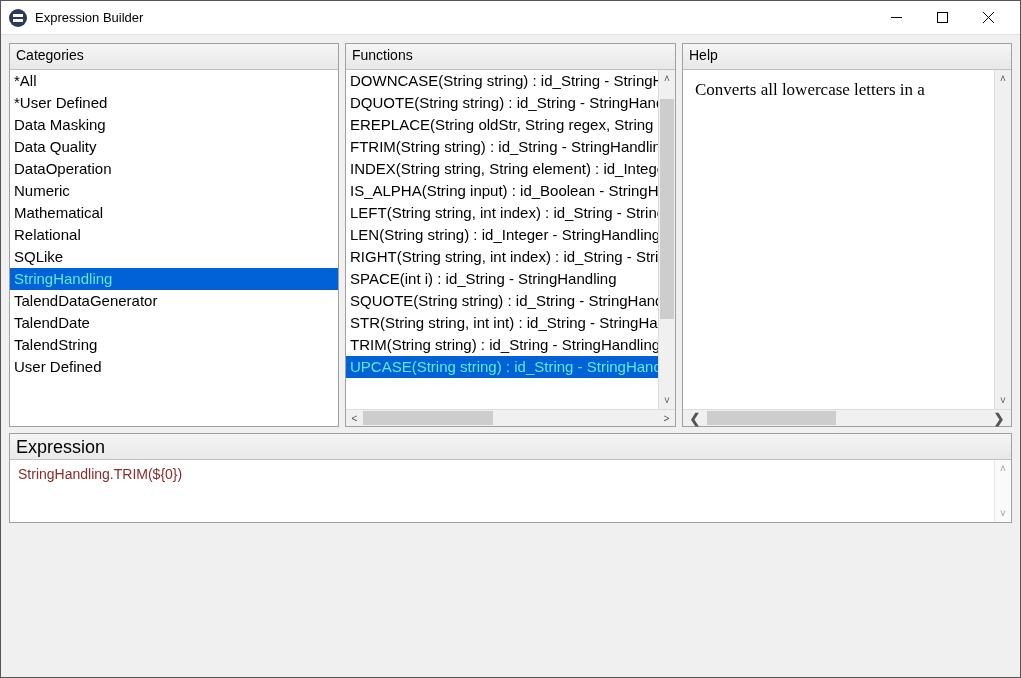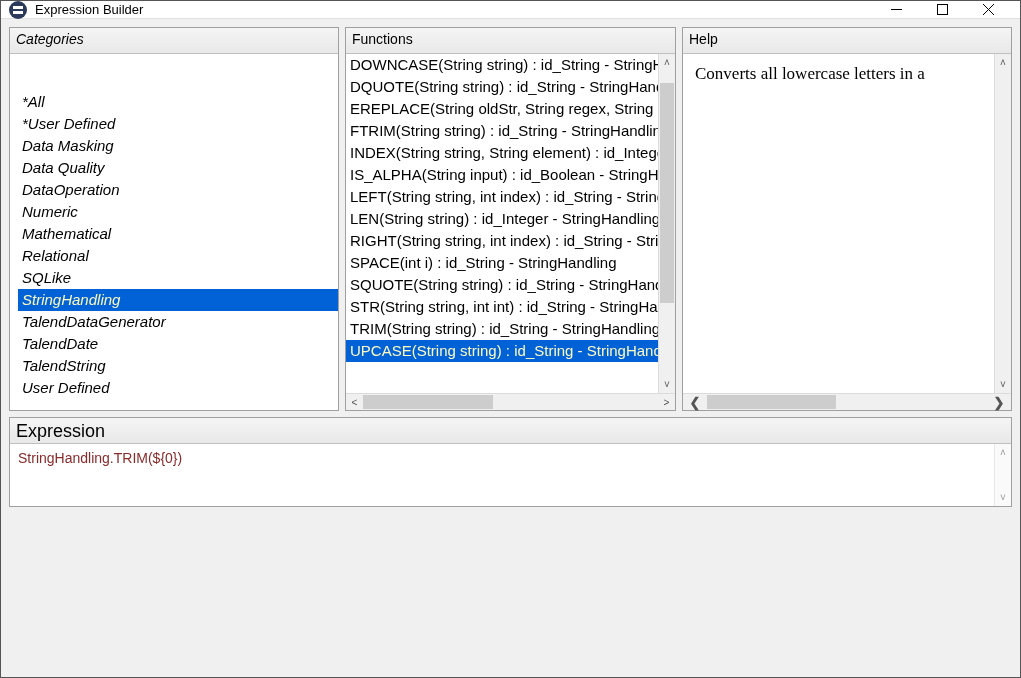--- a/index.html
+++ b/index.html
@@ -1,42 +1,42 @@
 <!DOCTYPE html>
 <html><head>
 <meta charset="utf-8">
 <style>
 * { box-sizing: border-box; margin: 0; padding: 0; }
 body { font-family: "Segoe UI", Tahoma, sans-serif; font-size: 14px; background: #fff; color: #000; }
 
 .window { width: 1021px; height: 678px; border: 1px solid #555; display: flex; flex-direction: column; background: #f0f0f0; }
 
-.titlebar { height: 18px; background: #fff; display: flex; align-items: center; padding: 0 9px 0 8px; border-bottom: 1px solid #e0e0e0; }
+.titlebar { height: 34px; background: #fff; display: flex; align-items: center; padding: 0 9px 0 8px; border-bottom: 1px solid #e0e0e0; }
 .titlebar .app-icon { width: 18px; height: 18px; border-radius: 50%; background: #2b3a5a; display: flex; align-items: center; justify-content: center; margin-right: 8px; }
 .titlebar .app-icon svg { width: 12px; height: 12px; }
 .titlebar .title { font-size: 13px; }
 .titlebar .spacer { flex: 1; }
 .titlebar .win-controls { display: flex; height: 100%; }
 .titlebar .win-btn { width: 46px; height: 100%; display: flex; align-items: center; justify-content: center; background: #fff; }
 .titlebar .win-btn svg { width: 11px; height: 11px; stroke: #000; stroke-width: 1; fill: none; }
 
 .content { flex: 1; padding: 8px; display: flex; flex-direction: column; background: #f0f0f0; }
 
 .top-panels { display: flex; gap: 6px; height: 384px; }
 .panel { border: 1px solid #a0a0a0; display: flex; flex-direction: column; background: #f0f0f0; }
-.panel-categories { width: 330px; font-style: italic; }
+.panel-categories { width: 330px; }
 .panel-functions { width: 331px; }
 .panel-help { flex: 1; }
 
 .panel-header { height: 26px; padding: 3px 6px; font-size: 14px; background: linear-gradient(#f5f5f5,#e8e8e8); border-bottom: 1px solid #c0c0c0; }
 
 .listbox { flex: 1; background: #fff; overflow: hidden; position: relative; }
-.list-inner { position: absolute; left: 8px; right: 0; top: 0; margin-top: 37px; }
+.list-inner { position: absolute; left: 0; right: 0; top: 0; }
 .list-item { height: 22px; line-height: 22px; padding: 0 4px; font-size: 15px; white-space: nowrap; overflow: hidden; }
-.list-item.selected { background: #0062d6; color: #fef9c3; }
+.list-item.selected { background: #0062d6; color: #5eead4; }
 
 .functions-viewport { flex: 1; background: #fff; display: flex; flex-direction: column; overflow: hidden; }
 .functions-list { flex: 1; position: relative; overflow: hidden; }
 .functions-inner { position: absolute; left: 0; right: 17px; top: 0; }
 .vscroll { position: absolute; right: 0; top: 0; bottom: 0; width: 17px; background: #f0f0f0; border-left: 1px solid #dcdcdc; }
 .vscroll .arrow { height: 17px; display: flex; align-items: center; justify-content: center; font-size: 10px; color: #555; }
 .vscroll .track { position: absolute; top: 17px; bottom: 17px; left: 0; right: 0; }
 .vscroll .arrow.down { position: absolute; bottom: 0; left:0; right:0; }
 .vscroll .thumb { position: absolute; left: 1px; right: 1px; background: #cdcdcd; }
 

